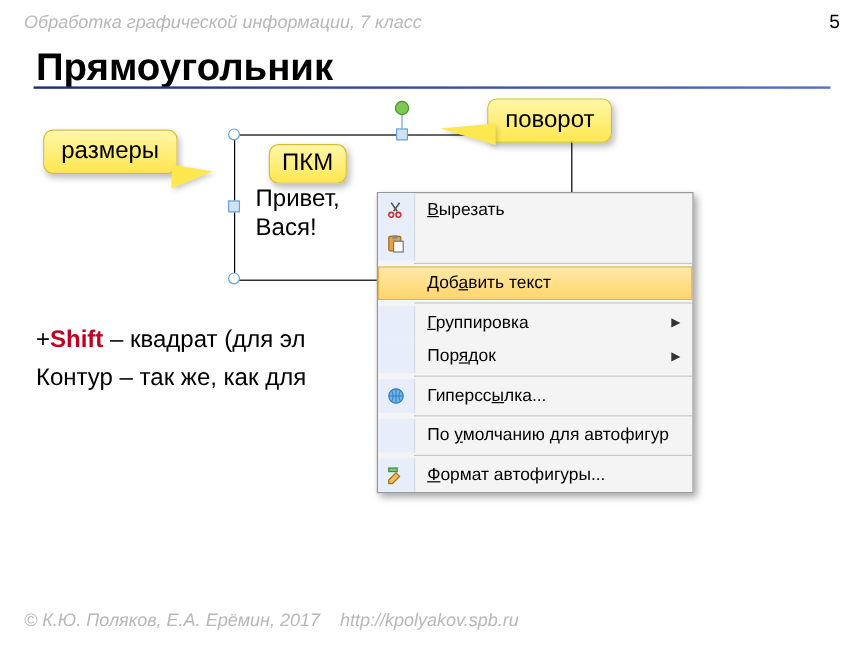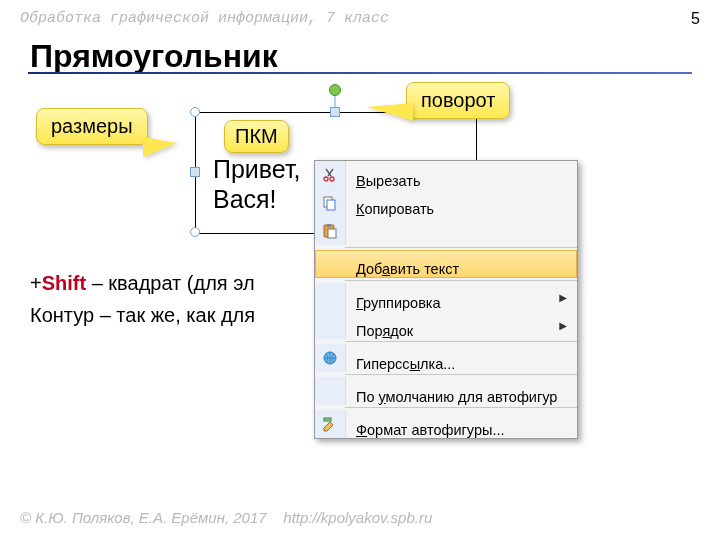--- a/index.html
+++ b/index.html
@@ -1,26 +1,26 @@
 <!DOCTYPE html>
 <html><head>
 <meta charset="utf-8">
 <style>
   html,body{margin:0;padding:0}
   body{width:720px;height:540px;background:#fff;font-family:Arial,Helvetica,sans-serif;position:relative;overflow:hidden;color:#000}
-  .header{position:absolute;left:20px;top:10px;font-size:15px;color:#b8b8b8;font-style:italic;font-family:Liberation Mono, monospace}
+  .header{position:absolute;left:20px;top:10px;font-size:15px;color:#b8b8b8;font-style:italic;font-family:Liberation Sans, sans-serif}
   .page-num{position:absolute;right:20px;top:10px;font-size:16px}
   .title{position:absolute;left:30px;top:38px;font-size:32px;font-weight:bold}
   .hr{position:absolute;left:28px;top:72px;width:664px;height:2px;background:linear-gradient(to right,#1a2e77,#5670c8)}
   .footer{position:absolute;left:20px;bottom:14px;font-size:15px;color:#b8b8b8;font-style:italic;font-family:Liberation Sans, sans-serif}
 
   
   .shape-wrap{position:absolute;left:195px;top:112px;width:280px;height:120px}
   .shape-rect{position:absolute;left:0;top:0;width:100%;height:100%;border:1px solid #000;background:#fff}
-  .shape-text{position:absolute;left:18px;top:42px;font-size:25px;line-height:1.2}
+  .shape-text{position:absolute;left:18px;top:42px;font-size:20px;line-height:1.2}
   .handle{position:absolute;width:8px;height:8px;border:1px solid #6aa3d9;background:#cfe3f5}
   .h-tl{left:-5px;top:-5px;border-radius:50%;background:#fff}
   .h-tr{right:-5px;top:-5px;border-radius:50%;background:#fff}
   .h-bl{left:-5px;bottom:-5px;border-radius:50%;background:#fff}
   .h-br{right:-5px;bottom:-5px;border-radius:50%;background:#fff}
   .h-l{left:-5px;top:50%;transform:translateY(-50%)}
   .h-r{right:-5px;top:50%;transform:translateY(-50%)}
   .h-t{left:50%;top:-5px;transform:translateX(-50%)}
   .h-b{left:50%;bottom:-5px;transform:translateX(-50%)}
   .rot-stem{position:absolute;left:50%;top:-20px;width:1px;height:16px;background:#6aa3d9;transform:translateX(-50%)}
@@ -35,21 +35,21 @@
   .c1 .tail{right:-30px;top:28px;border-left:34px solid #ffe750;border-top:6px solid transparent;border-bottom:14px solid transparent;filter:drop-shadow(2px 2px 2px rgba(0,0,0,0.2))}
   .c2 .tail{left:-40px;top:20px;border-right:46px solid #ffe750;border-top:4px solid transparent;border-bottom:14px solid transparent;filter:drop-shadow(1px 2px 2px rgba(0,0,0,0.2))}
 
   .note{position:absolute;left:30px;font-size:20px}
   .note1{top:272px}
   .note2{top:304px}
   .shift{color:#c00020;font-weight:bold}
 
   
   .menu{position:absolute;left:314px;top:160px;width:262px;background:#f4f4f4;border:1px solid #9a9a9a;box-shadow:3px 3px 6px rgba(0,0,0,0.35);font-size:14.5px;font-family:"Segoe UI",Tahoma,sans-serif}
-  .menu-row{display:flex;align-items:flex-end;height:28px;position:relative;cursor:default}
+  .menu-row{display:flex;align-items:center;height:28px;position:relative;cursor:default}
   .menu-icon{width:30px;height:100%;background:#e7eef9;display:flex;align-items:center;justify-content:center;flex-shrink:0;border-right:1px solid #d8dde6}
   .menu-label{padding-left:10px;flex:1}
   .menu-ul{text-decoration:underline}
   .menu-arrow{position:absolute;right:10px;top:50%;transform:translateY(-50%);font-size:10px;color:#333}
   .menu-sep{height:1px;margin:2px 0 2px 30px;background:#c8c8c8}
   .menu-row.highlight{background:linear-gradient(#ffe9a6,#ffd56e);border:1px solid #e3b44b;height:26px}
   .menu-row.highlight .menu-icon{background:transparent;border-right:none}
   .menu-row.highlight .menu-label{font-weight:normal;color:#000}
   .ico{width:16px;height:16px}
 </style>
@@ -103,29 +103,20 @@
           <path d="M4 2l5 7M11 2L6 9" stroke="#555" stroke-width="1.3" fill="none"></path>
           <circle cx="4" cy="12" r="2" fill="none" stroke="#c33" stroke-width="1.3"></circle>
           <circle cx="10" cy="12" r="2" fill="none" stroke="#c33" stroke-width="1.3"></circle>
         </svg>
     </div>
     <div class="menu-label"><span class="menu-ul">В</span><span>ырезать</span></div>
   </div>
   <div class="menu-row">
     <div class="menu-icon">
       <svg class="ico" viewBox="0 0 16 16">
-          <rect x="2" y="2" width="8" height="10" fill="#fff" stroke="#777"></rect>
-          <rect x="5" y="5" width="8" height="10" fill="#fff" stroke="#3b7dd8"></rect>
-        </svg>
-    </div>
-    <div class="menu-label"><span class="menu-ul">К</span><span>опировать</span></div>
-  </div>
-  <div class="menu-row">
-    <div class="menu-icon">
-      <svg class="ico" viewBox="0 0 16 16">
           <rect x="2" y="2" width="10" height="12" rx="1" fill="#e2a245" stroke="#a06a1f"></rect>
           <rect x="5" y="1" width="4" height="3" fill="#888"></rect>
           <rect x="6" y="6" width="8" height="9" fill="#fff" stroke="#777"></rect>
         </svg>
     </div>
   </div>
   <div class="menu-sep"></div>
   <div class="menu-row highlight">
     <div class="menu-icon"></div>
     <div class="menu-label"><span>Доб</span><span class="menu-ul">а</span><span>вить текст</span></div>

